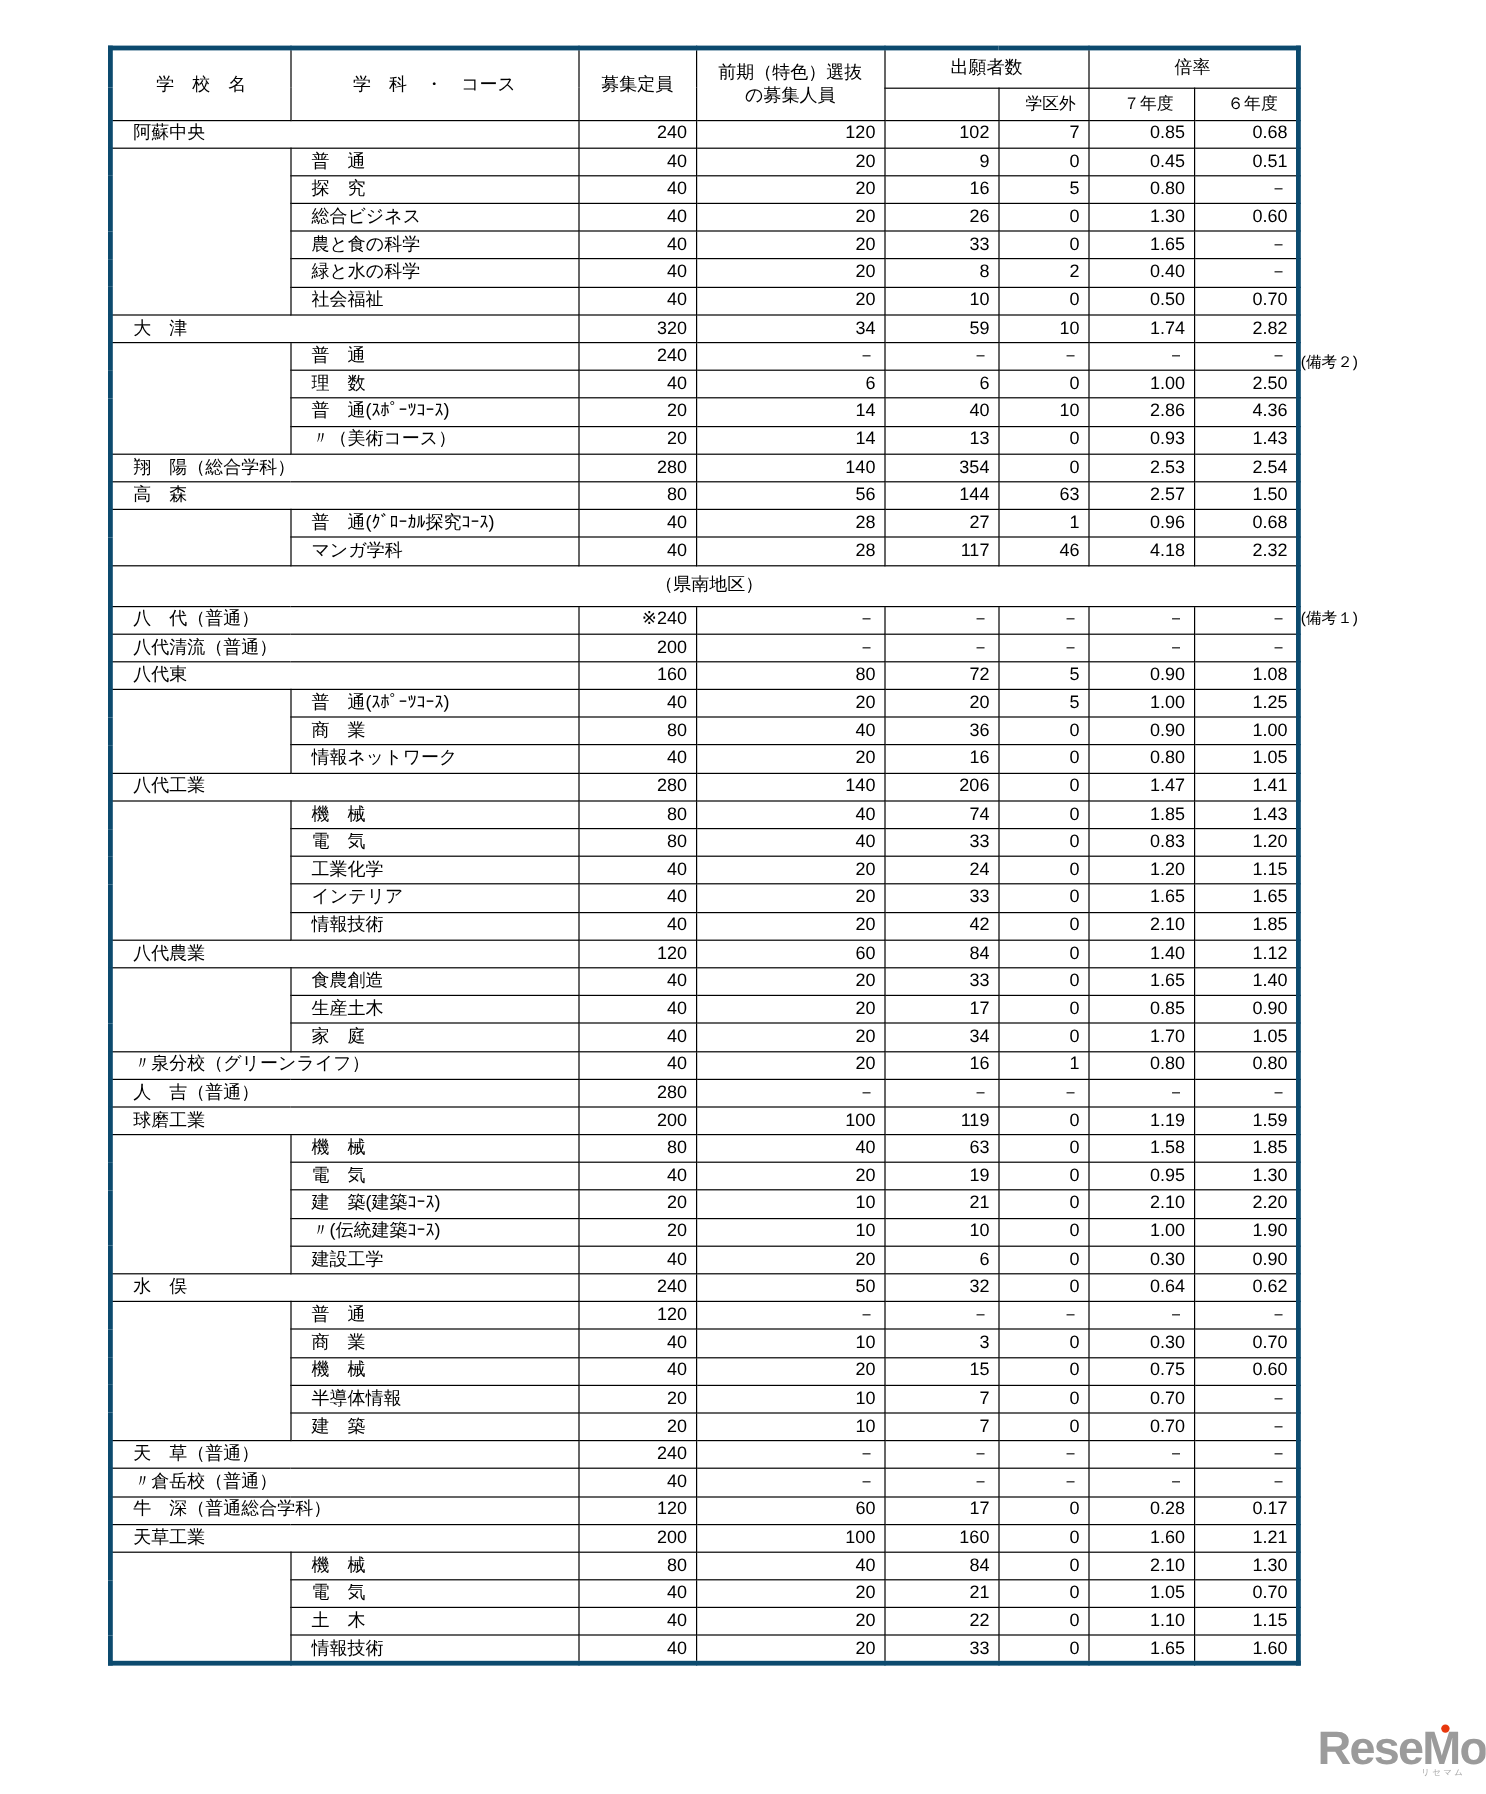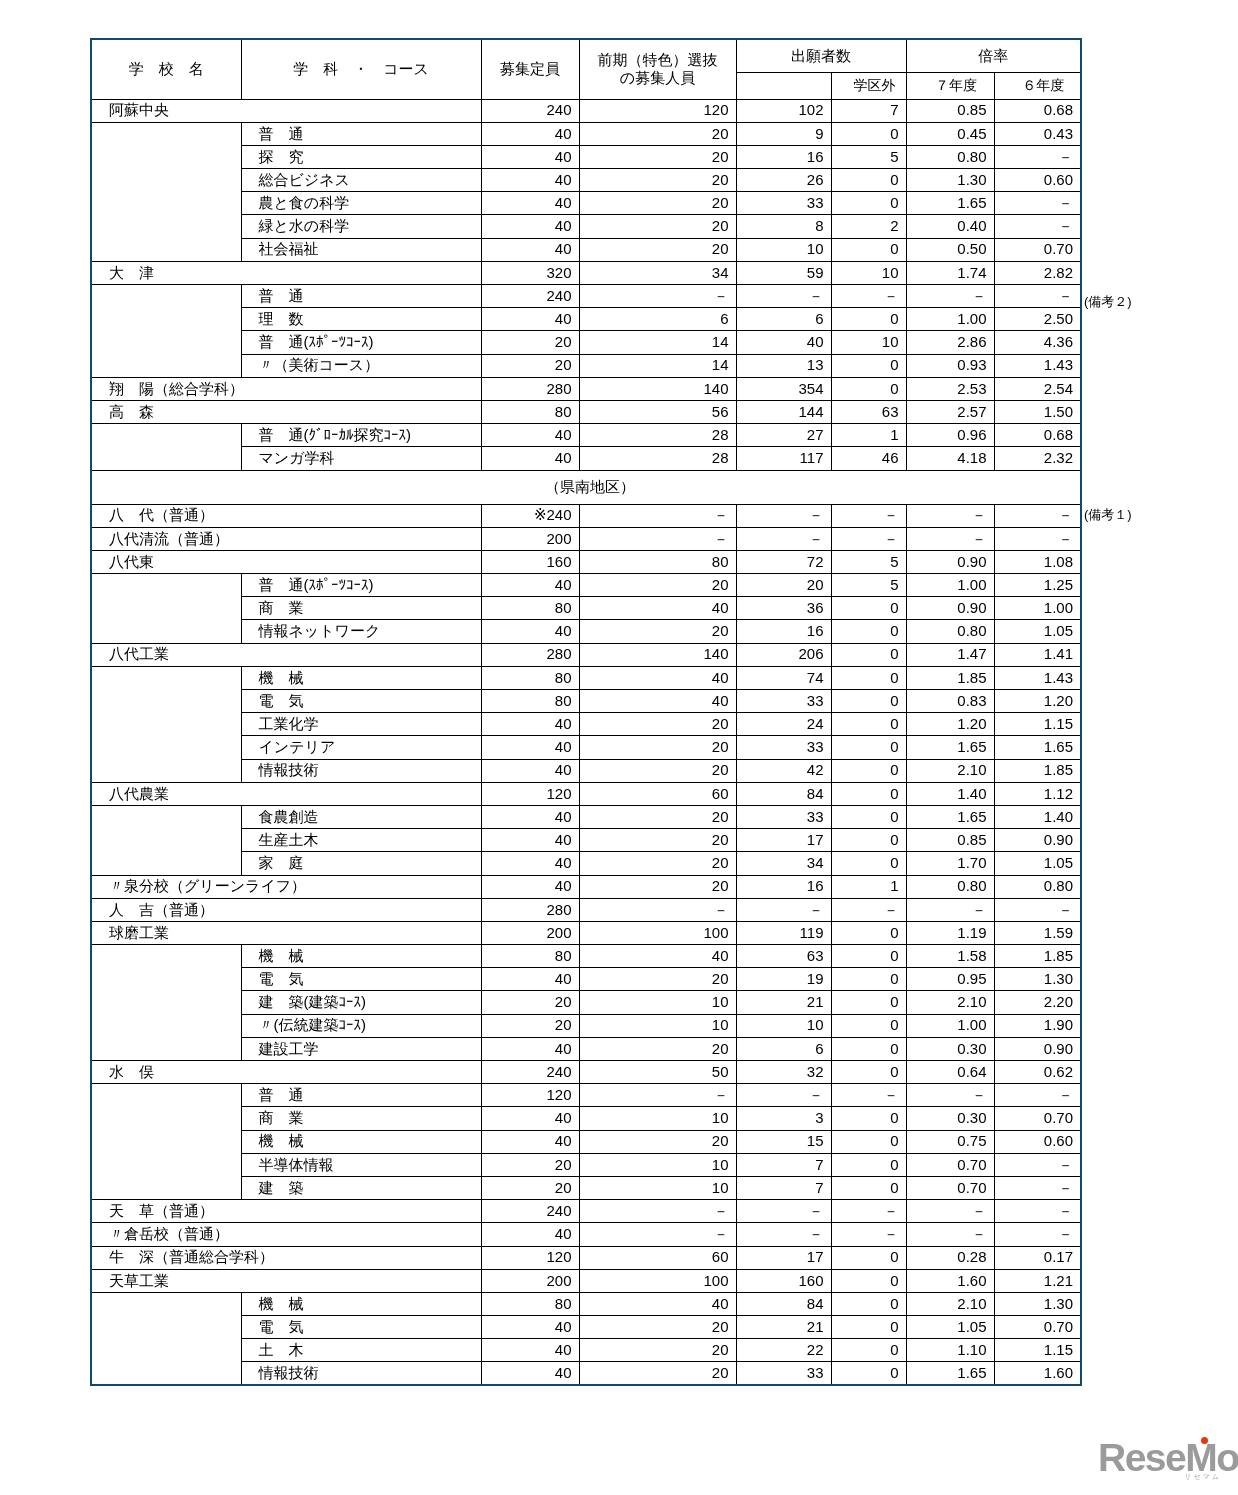--- a/index.html
+++ b/index.html
@@ -6,21 +6,21 @@
   html, body { background: #ffffff; }
   body {
     width: 1238px; height: 1495px; position: relative;
     font-family: "Liberation Sans", "DejaVu Sans", sans-serif;
     color: #000;
     overflow: hidden;
   }
   .table-wrap { position: absolute; left: 90px; top: 38px; }
   table {
     border-collapse: collapse; table-layout: fixed; width: 990px;
-    border: 2px solid #0c4a6e;
+    border: 4px solid #0c4a6e;
   }
   th, td {
     border: 1px solid #000;
     font-size: 15px; line-height: 1.1;
     overflow: hidden; white-space: nowrap;
   }
   thead th { font-weight: normal; text-align: center; vertical-align: middle; }
   thead tr.h1 th { height: 33px; }
   thead tr.h2 th { height: 27px; font-size: 14px; padding-left: 12px; }
   th.zenki-h { white-space: pre-line; font-size: 15px; line-height: 1.25; }
@@ -96,21 +96,21 @@
           <td class="num">0.68</td>
         </tr>
         <tr class="data-row">
           <td class="empty-name" colspan="1" rowspan="6"></td>
           <td class="name-cell">普　通</td>
           <td class="num">40</td>
           <td class="num">20</td>
           <td class="num">9</td>
           <td class="num">0</td>
           <td class="num">0.45</td>
-          <td class="num">0.43</td>
+          <td class="num">0.51</td>
         </tr>
         <tr class="data-row">
           <td class="name-cell">探　究</td>
           <td class="num">40</td>
           <td class="num">20</td>
           <td class="num">16</td>
           <td class="num">5</td>
           <td class="num">0.80</td>
           <td class="num">－</td>
         </tr>

